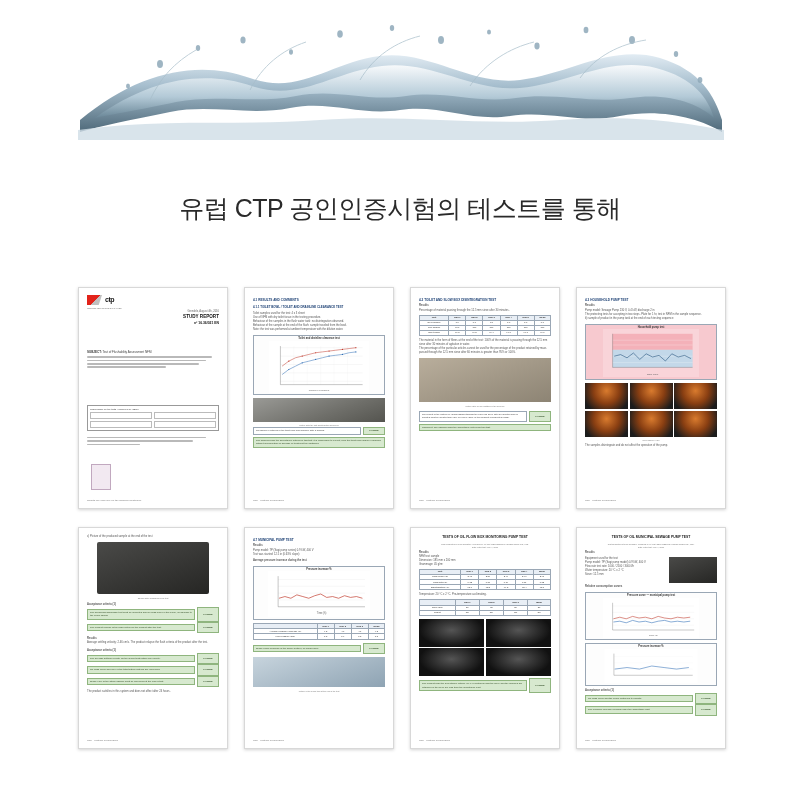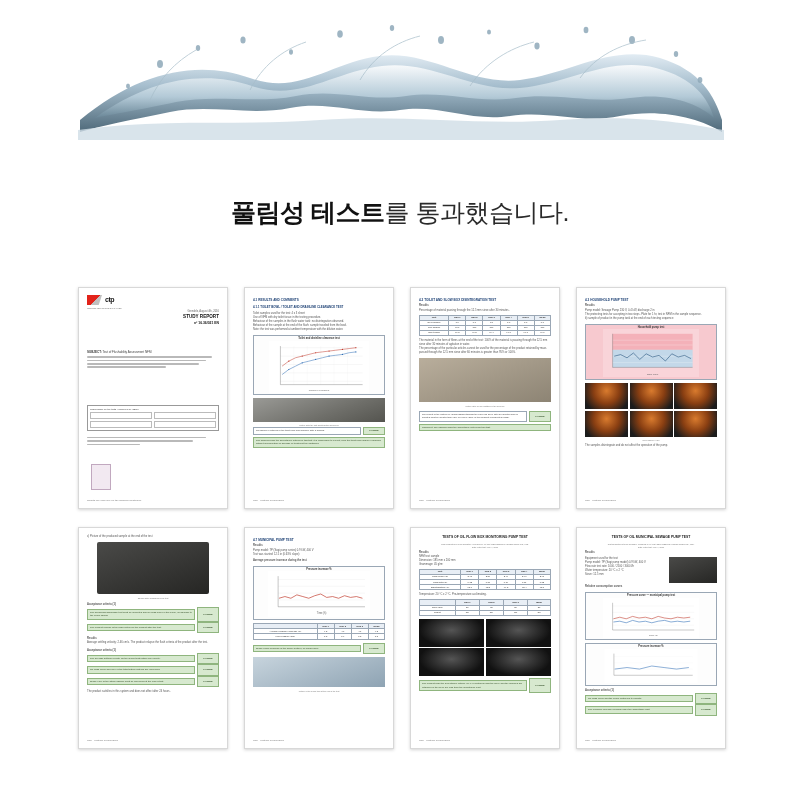--- a/index.html
+++ b/index.html
@@ -260,21 +260,21 @@
         <path d="M470 86 C486 62, 510 48, 534 42"></path>
         <path d="M580 78 C596 56, 620 44, 646 40"></path>
       </g>
 
       <path d="M78 130 C160 118, 240 126, 320 120 C400 114, 480 126, 560 120 C640 114, 690 124, 724 130
                L724 140 L78 140 Z" fill="#cfdde6" opacity="0.8"></path>
     </svg>
   </div>
 
   <div class="headline">
-    <div class="line2"><span class="emph">풀림성 테스트</span><span>를 통과했습니다.</span></div>
+    <div class="line1">유럽 CTP 공인인증시험의 테스트를 통해</div>
   </div>
 
   <div class="doc-grid">
 
     <div class="doc-card">
       <div class="ctp-logo">
         <span class="ctp-mark"></span>
         <span>
           <span class="ctp-word">ctp</span>
         </span>

